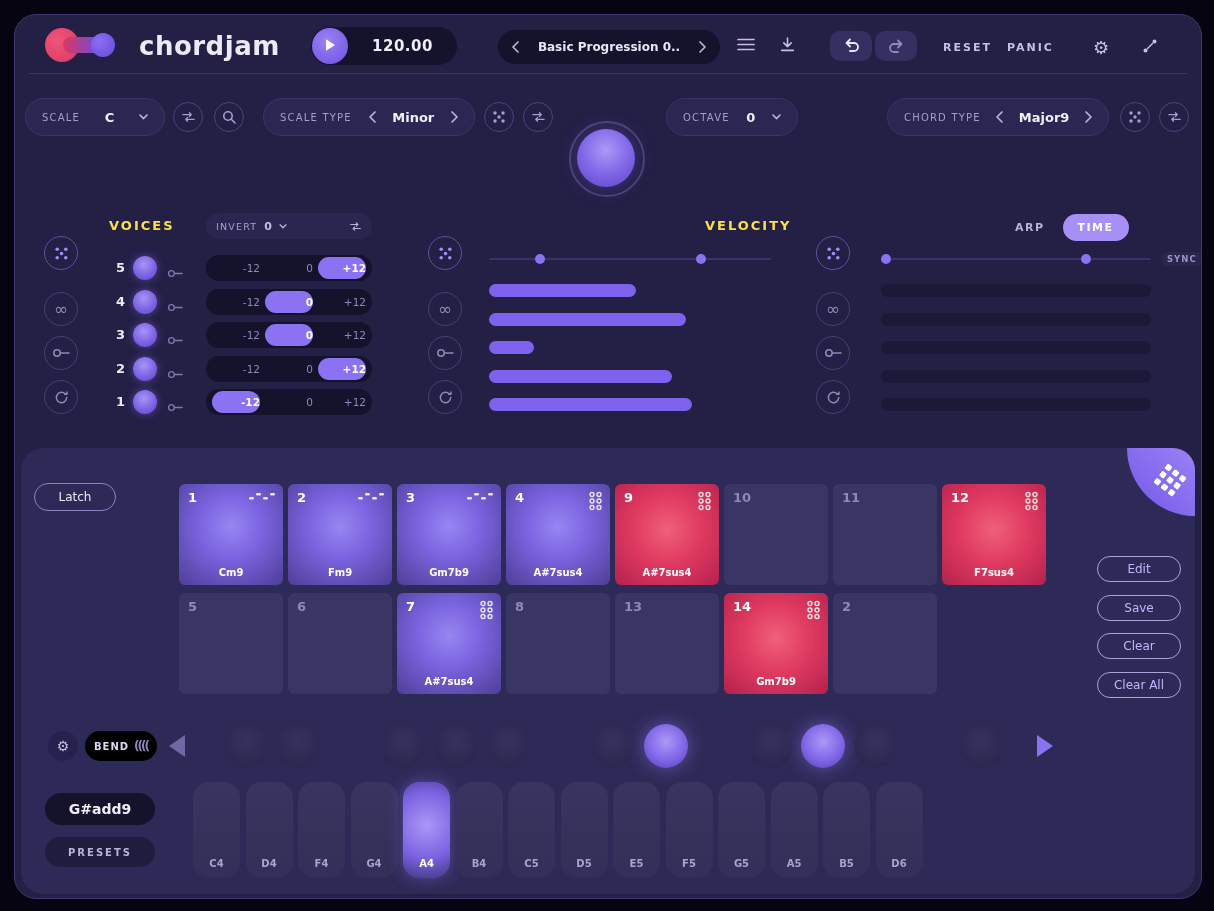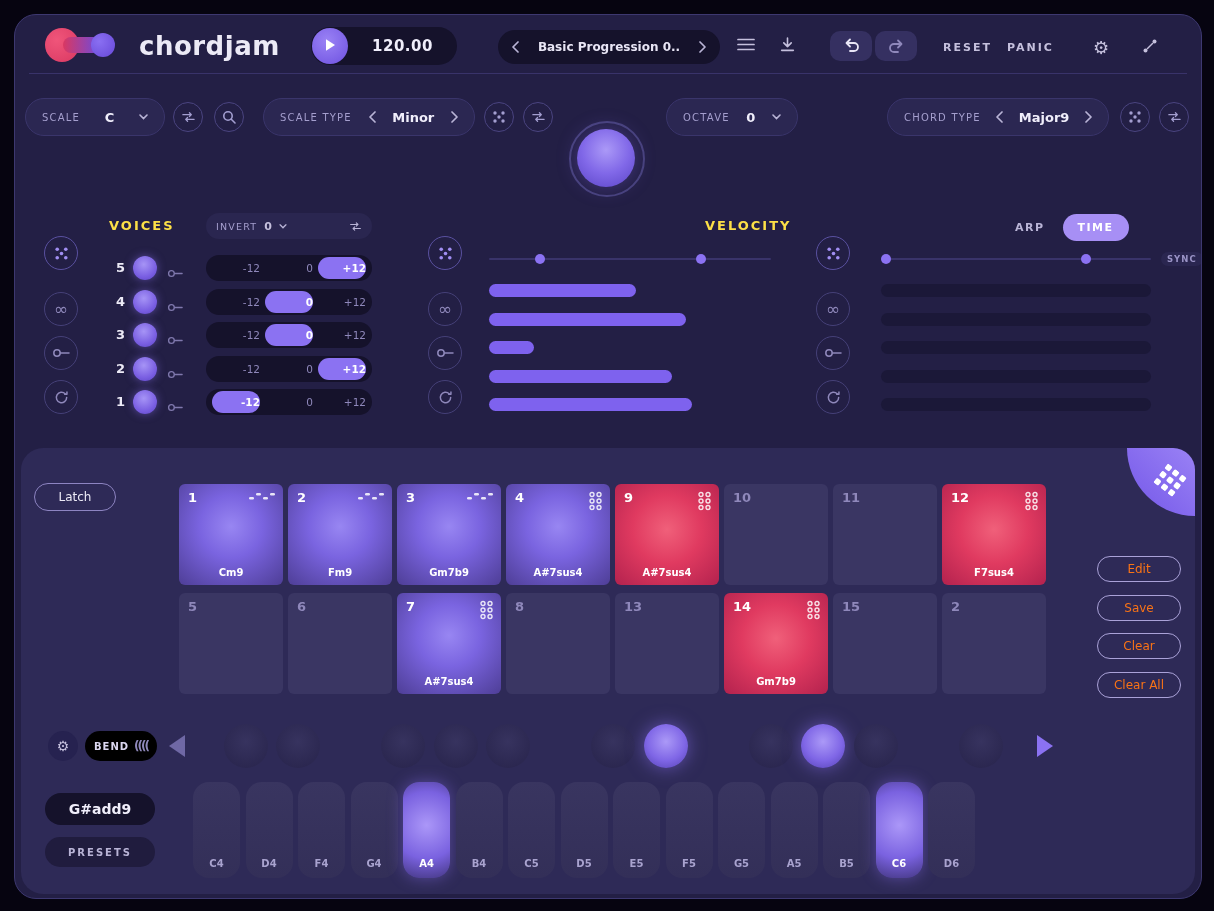--- a/index.html
+++ b/index.html
@@ -92,21 +92,21 @@
   .pad[data-color="empty"] .pad-num{color:#8f88bb;}
   .pad-chord{position:absolute;bottom:7px;left:0;right:0;text-align:center;font-size:10px;font-weight:bold;color:#fff;}
   .pad-icon{position:absolute;right:8px;top:7px;color:rgba(255,255,255,.85);}
   .pad-icon svg{display:none;}
   .pad-icon[data-icon="arp"] svg.arp{display:block;}
   .pad-icon[data-icon="stack"] svg.stack{display:block;}
   .cornerflap{right:0;top:0;width:68px;height:68px;background:linear-gradient(225deg,#9a82f5,#7356e8);
     border-radius:0 22px 0 68px;display:flex;align-items:center;justify-content:center;}
   .cornerflap .grid{transform:rotate(38deg) translate(6px,-5px);color:#fff;}
   .actbtn{left:1076px;width:84px;height:26px;border:1.5px solid #aaa2d8;border-radius:13px;
-    color:#f97316;font-size:12px;display:flex;align-items:center;justify-content:center;box-sizing:border-box;}
+    color:#c4b5fd;font-size:12px;display:flex;align-items:center;justify-content:center;box-sizing:border-box;}
 
   
   .gearcirc{left:27px;top:283px;width:30px;height:30px;border-radius:50%;background:#262250;
     color:#c5c0dd;display:flex;align-items:center;justify-content:center;font-size:14px;}
   .bendpill{left:64px;top:283px;width:72px;height:30px;background:#000000;border-radius:15px;
     display:flex;align-items:center;justify-content:center;gap:5px;}
   .bendlbl{font-size:10px;font-weight:bold;letter-spacing:1px;color:#dcd8f0;}
   .waves{font-size:12px;color:#8f88bb;letter-spacing:-2px;font-weight:bold;}
   .arrow-l{left:148px;top:287px;width:0;height:0;border-top:11px solid transparent;
     border-bottom:11px solid transparent;border-right:16px solid #6f68a5;}
@@ -759,28 +759,20 @@
                 <circle cx="3" cy="16.5" r="2"></circle>
                 <circle cx="10" cy="3.5" r="2"></circle>
                 <circle cx="10" cy="10" r="2"></circle>
                 <circle cx="10" cy="16.5" r="2"></circle>
               </g>
             </svg>
           </span>
           <span class="pad-chord">Gm7b9</span>
         </div>
 
-        <div class="pad" data-color="empty">
-          <span class="pad-num">15</span>
-          <span class="pad-icon" data-icon="">
-            
-            
-          </span>
-          <span class="pad-chord"></span>
-        </div>
 
         <div class="pad" data-color="empty">
           <span class="pad-num">2</span>
           <span class="pad-icon" data-icon="">
             
             
           </span>
           <span class="pad-chord"></span>
         </div>
 
@@ -873,23 +865,20 @@
         </div>
 
         <div class="wkey" data-active="false">
           <span class="klbl">A5</span>
         </div>
 
         <div class="wkey" data-active="false">
           <span class="klbl">B5</span>
         </div>
 
-        <div class="wkey" data-active="true">
-          <span class="klbl">C6</span>
-        </div>
 
         <div class="wkey" data-active="false">
           <span class="klbl">D6</span>
         </div>
 
     </div>
 
     <div class="abs chorddisp">G#add9</div>
     <div class="abs presetsbtn">PRESETS</div>
   </div>

